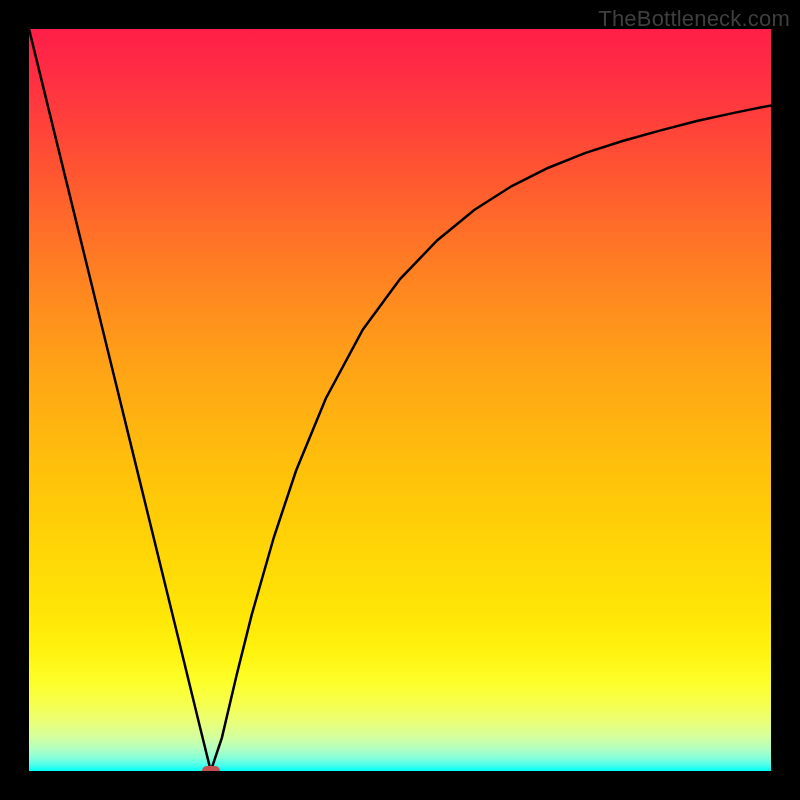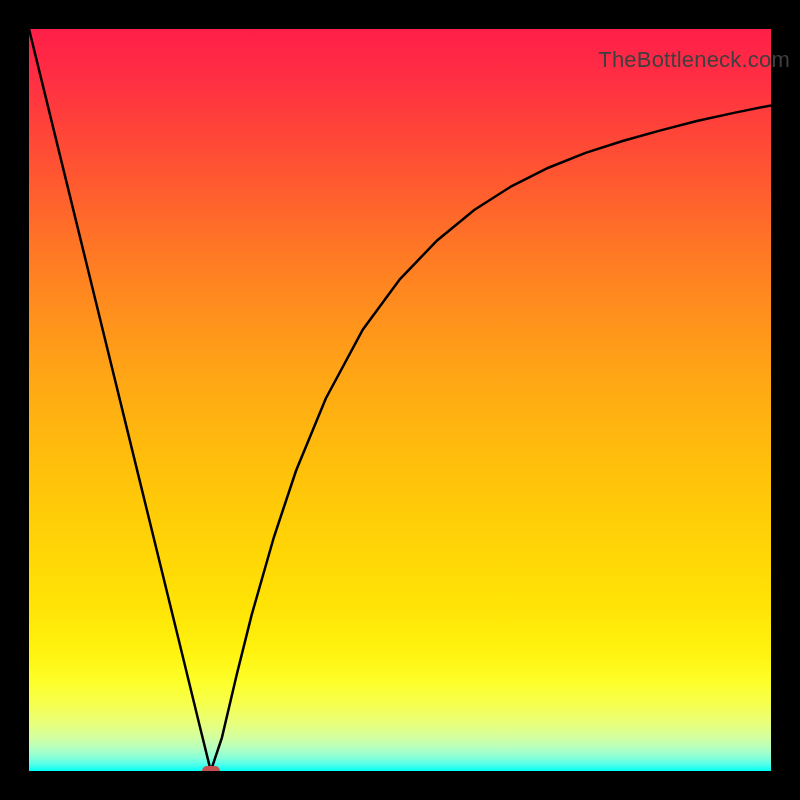--- a/index.html
+++ b/index.html
@@ -71,21 +71,20 @@
     transform: translate(-50%, -50%);
   }
   .watermark {
     position: absolute;
     top: 6px;
     right: 10px;
     color: #3f3f3f;
     font-size: 22px;
     font-weight: 500;
     letter-spacing: 0.2px;
-    margin-top: 41px;
   }
 </style>
 </head>
 <body>
 
 <div class="frame">
 
   <div class="plot-area">
     <div class="gradient"></div>
     <svg class="curve" viewBox="0 0 742 742" preserveAspectRatio="none">

